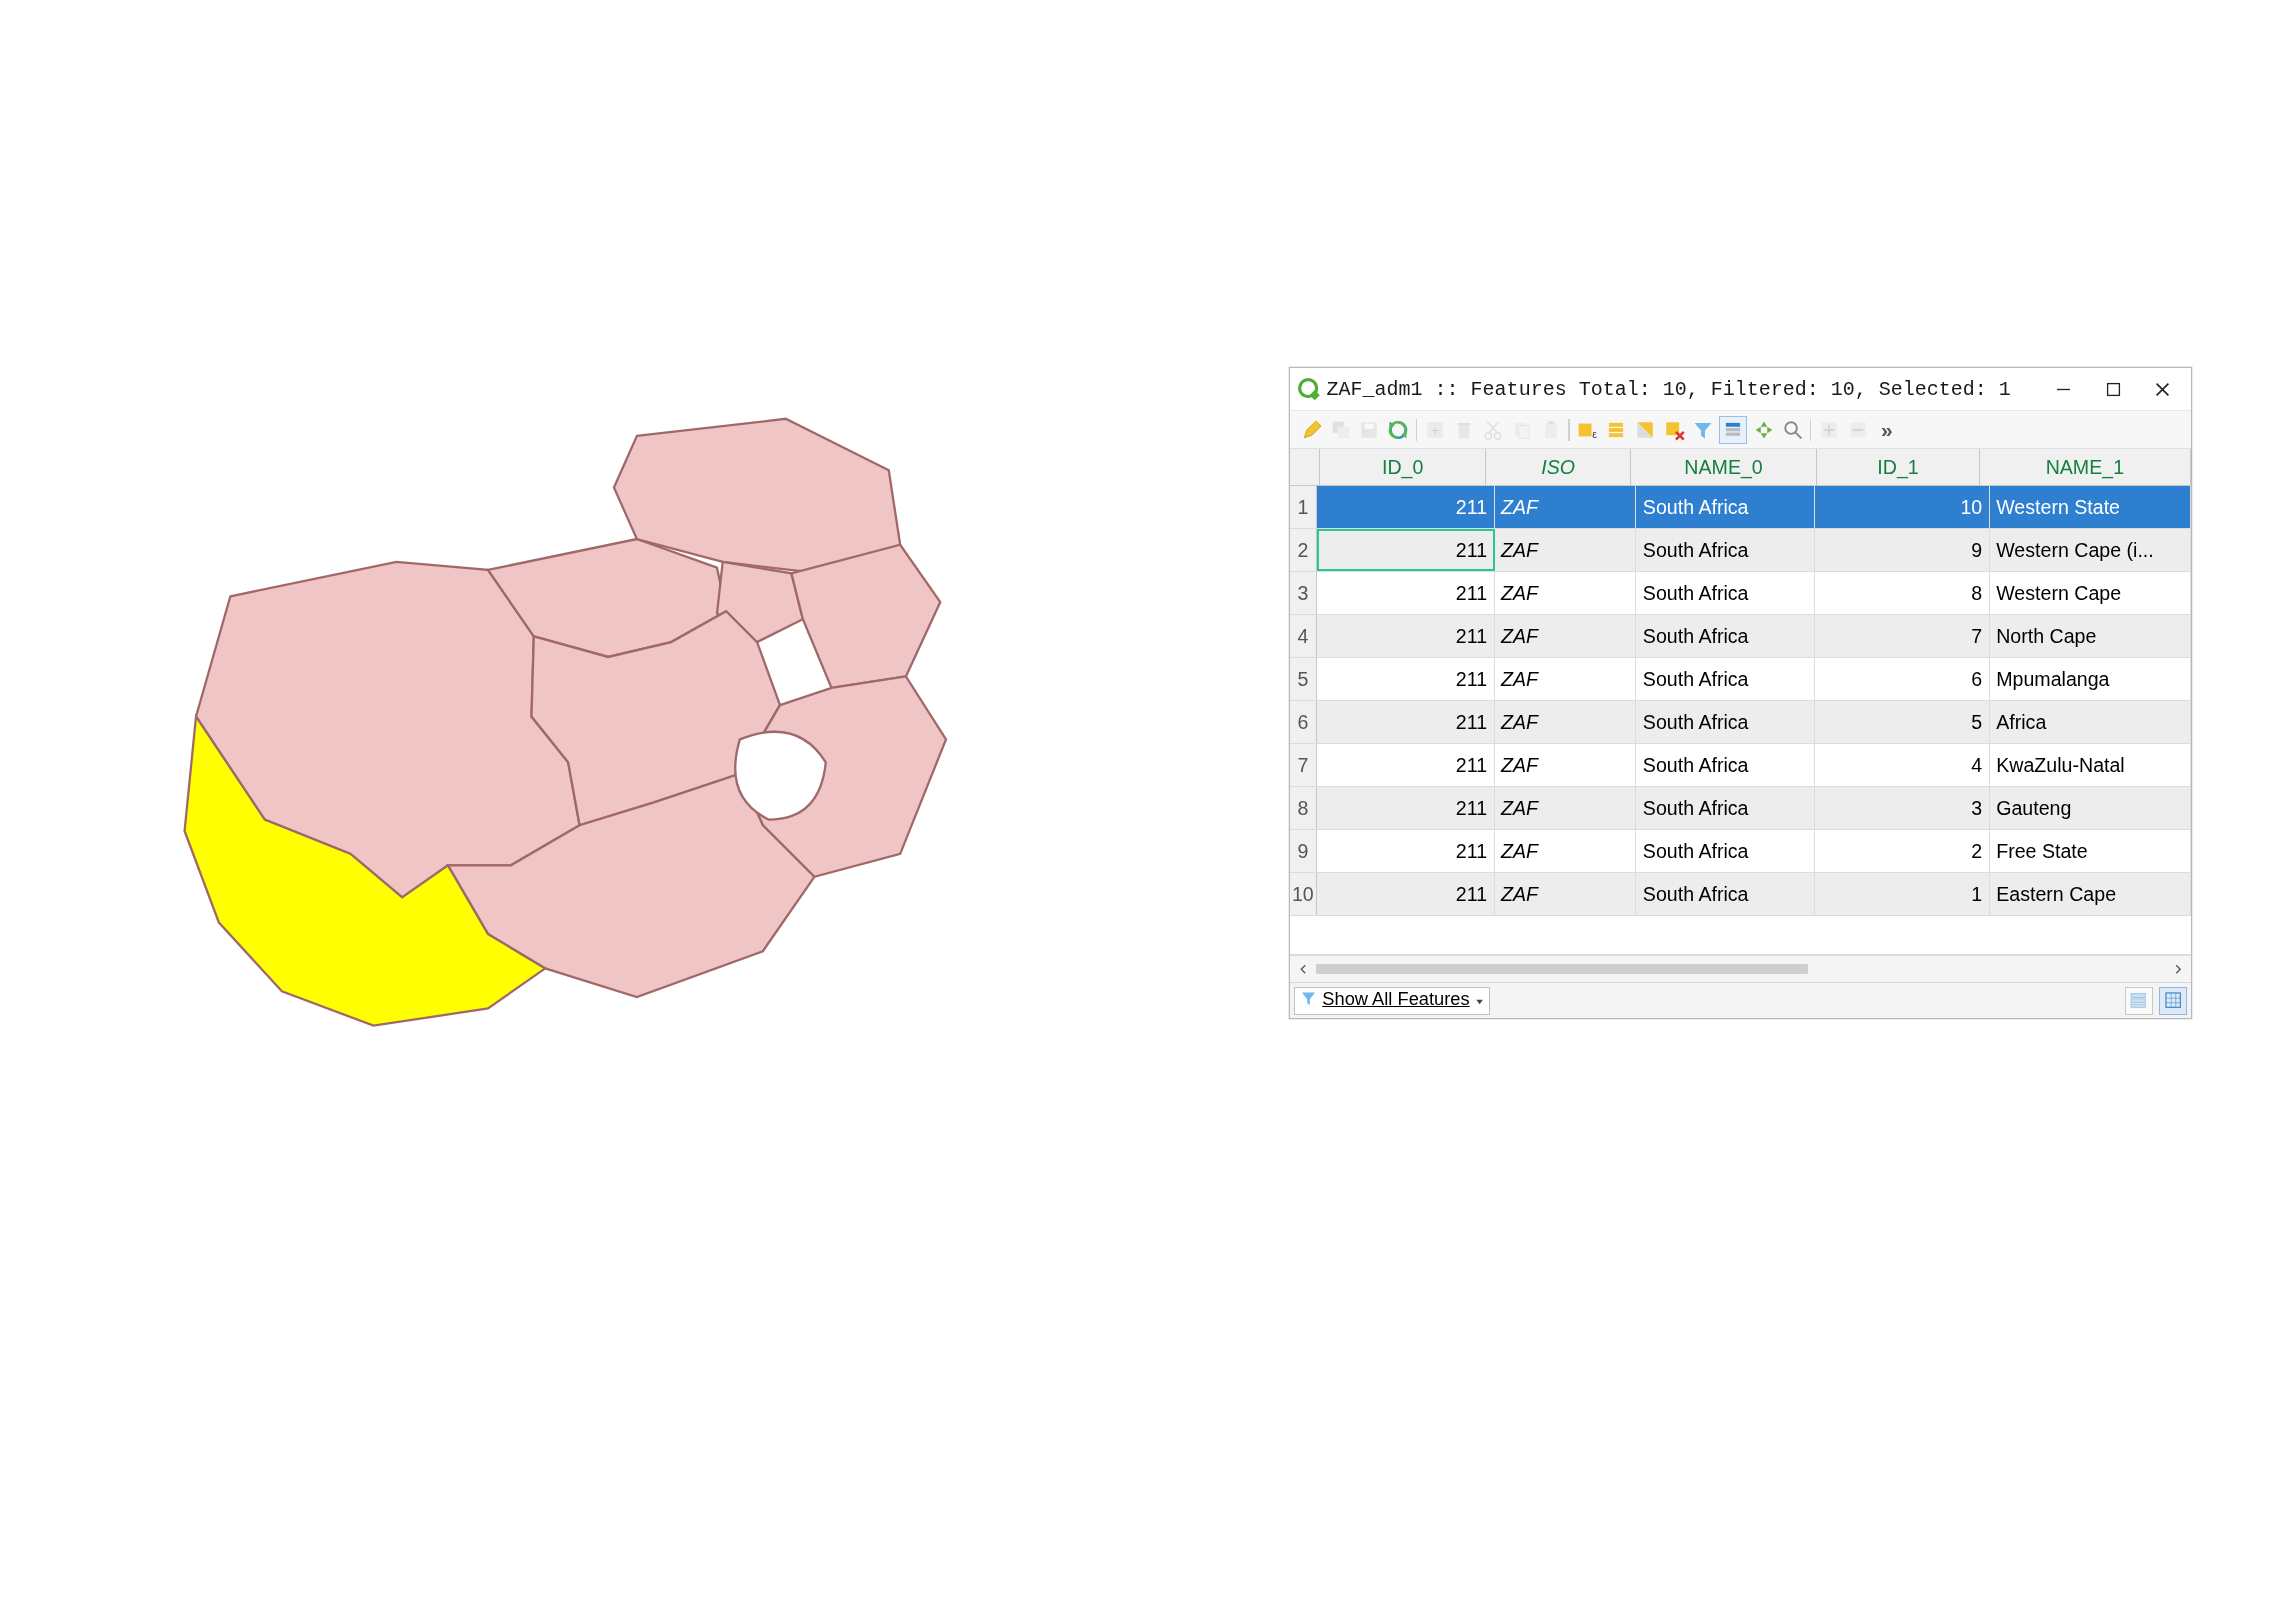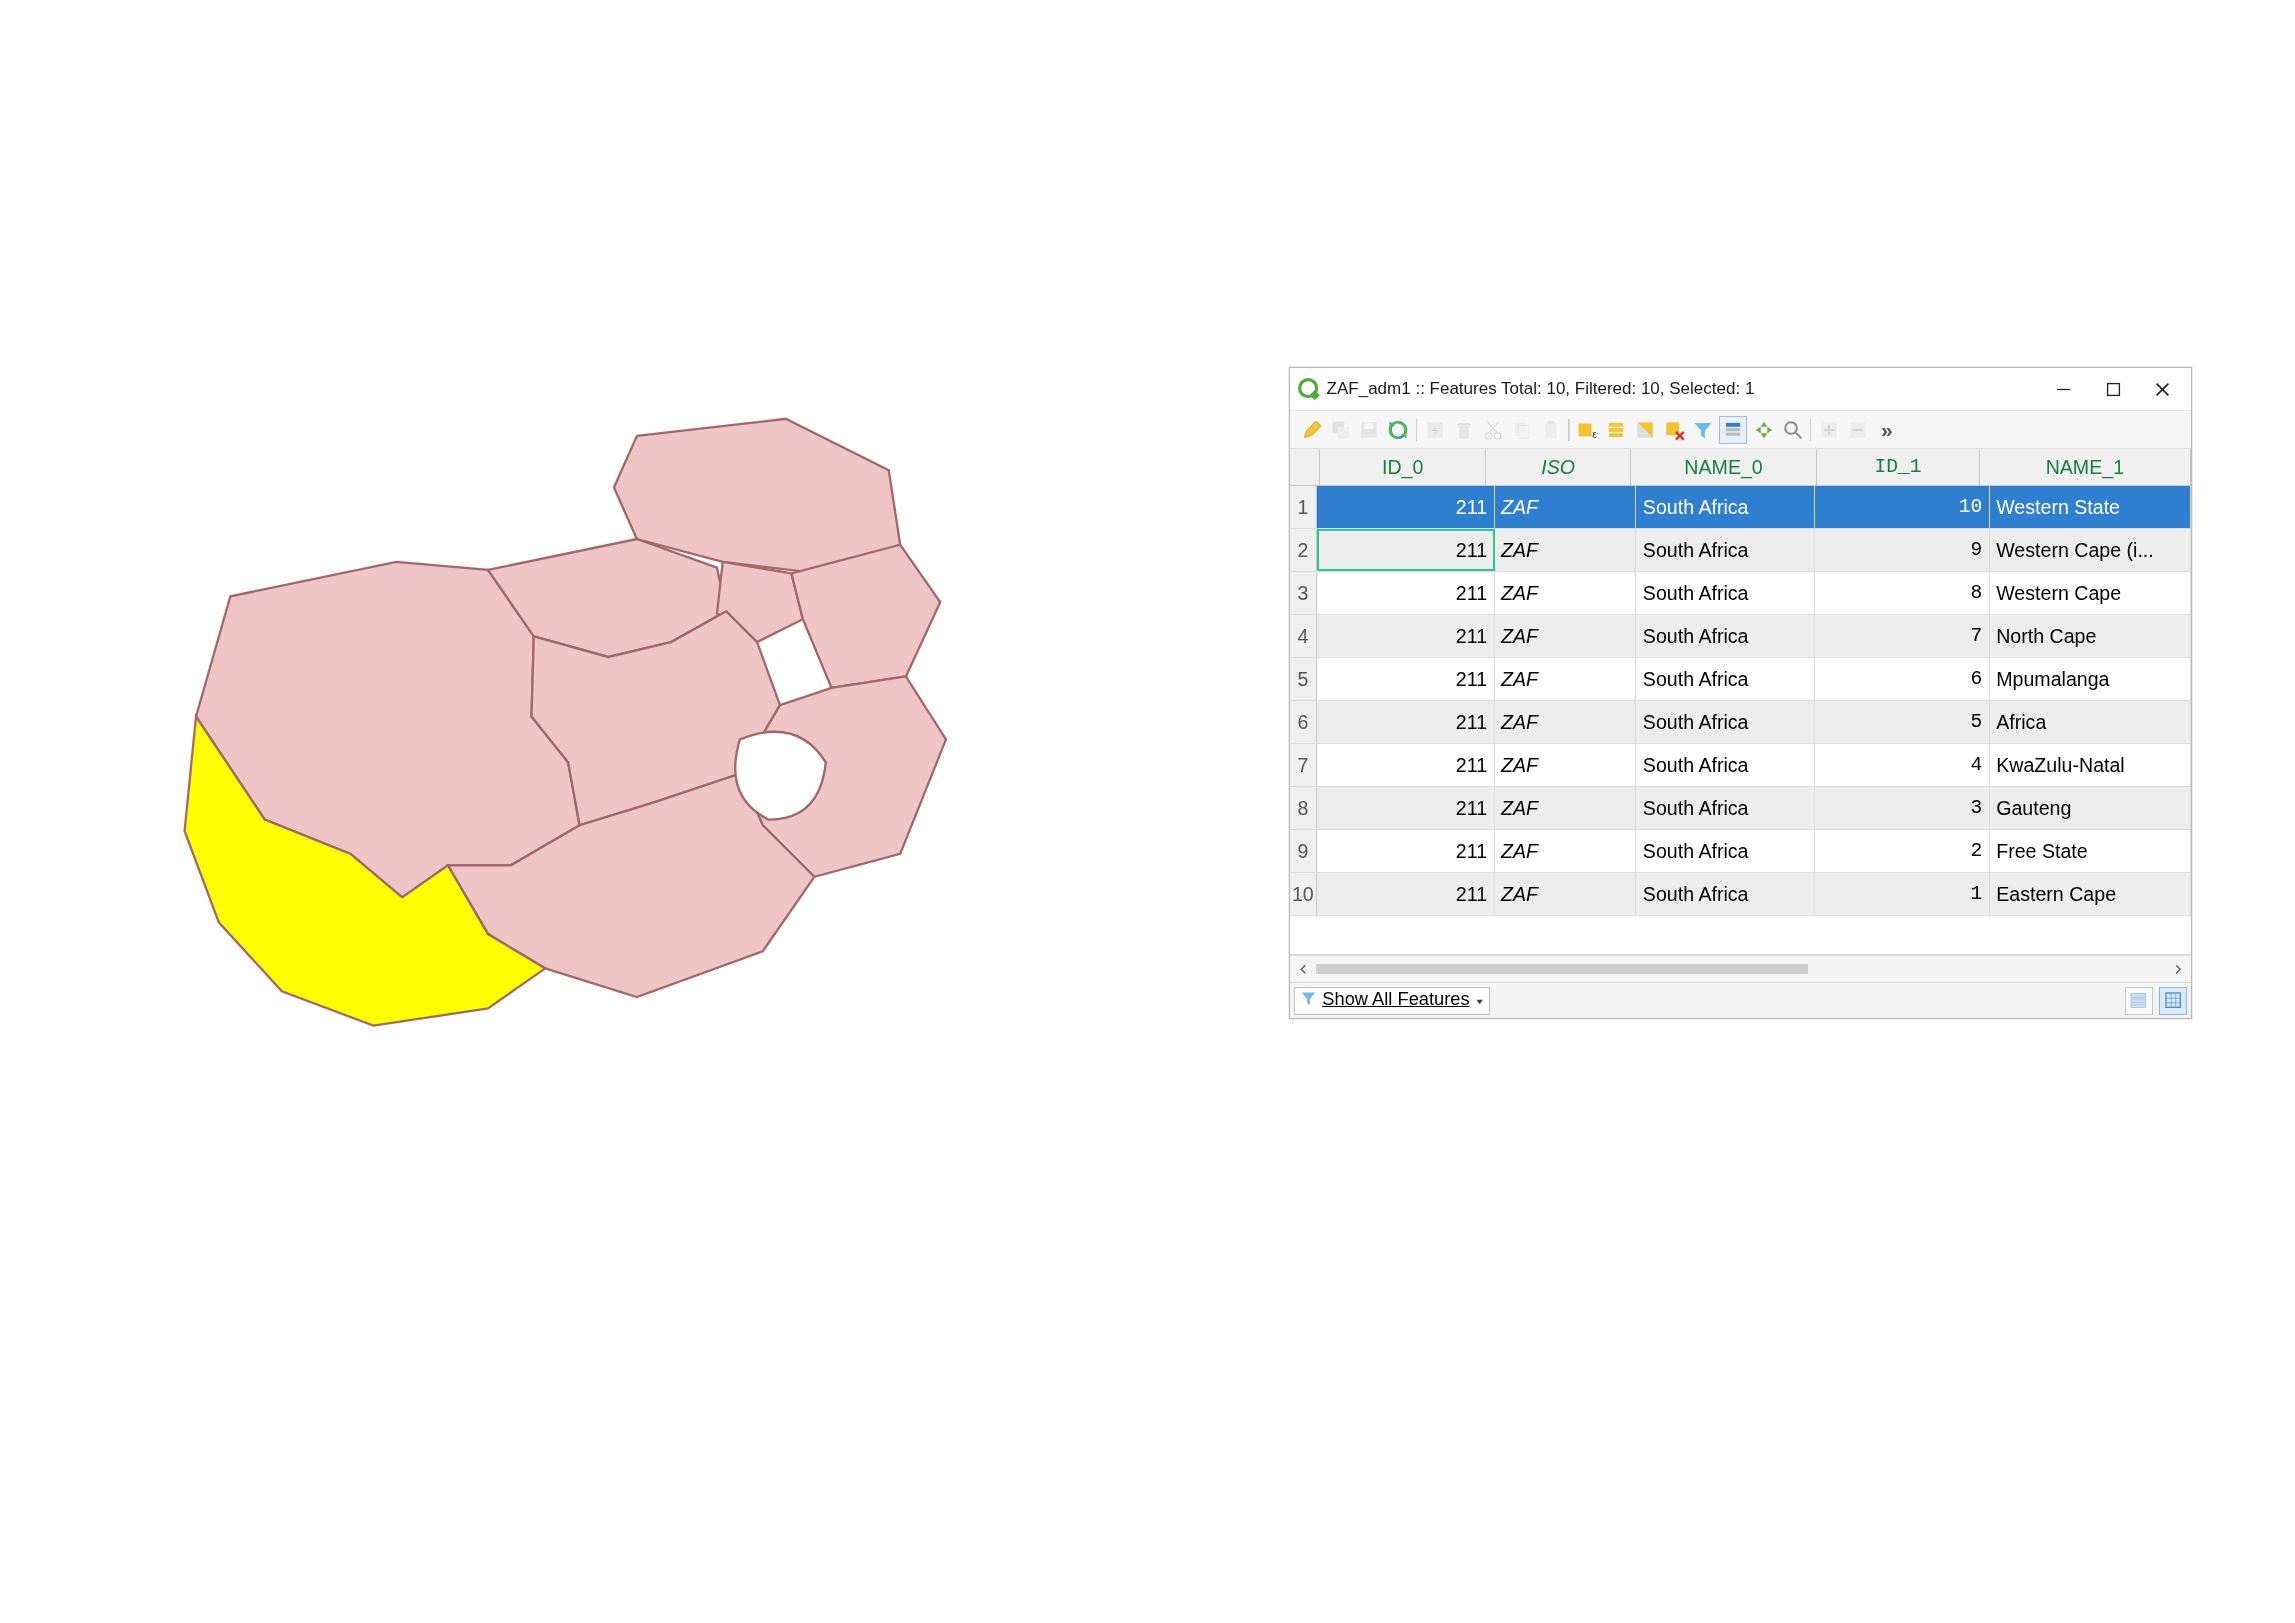--- a/index.html
+++ b/index.html
@@ -6,21 +6,21 @@
   .canvas{position:relative;width:2295px;height:1623px;}
 
   
   .map-wrap{position:absolute;left:131px;top:373px;width:943px;height:687px;}
   .map-wrap svg{width:100%;height:100%;}
 
   
   .win{position:absolute;left:1289px;top:367px;width:901px;border:1.3px solid #b8b8b8;background:#fff;box-shadow:0 0 0 0.7px #e4e4e4;}
   .titlebar{display:flex;align-items:center;height:42px;padding:0 2.6px 0 6.5px;}
   .q-logo{width:23.6px;height:23.6px;margin-right:6.5px;}
-  .title-text{flex:1;font-size:17px;color:#1a1a1a;white-space:nowrap;overflow:hidden;}
+  .title-text{flex:1;font-size:20px;color:#1a1a1a;white-space:nowrap;overflow:hidden;font-family:Liberation Mono, monospace;}
   .win-btns{display:flex;gap:18.3px;align-items:center;padding-right:10.5px;}
   .win-btn{width:31px;height:31px;display:flex;align-items:center;justify-content:center;}
   .win-btn svg{width:21px;height:21px;}
 
   .toolbar{display:flex;align-items:center;height:37px;padding:0 9.2px;background:#f7f7f7;border-top:0.7px solid #e8e8e8;border-bottom:0.7px solid #e0e0e0;gap:3.9px;}
   .tb{width:25px;height:25px;display:flex;align-items:center;justify-content:center;}
   .tb svg{width:22px;height:22px;}
   .tb-sep{width:1.3px;height:22px;background:#d0d0d0;margin:0 1.3px;}
   .tb-boxed{border:0.7px solid #9bbfe3;background:#e8f1fb;width:26px;height:26px;}
   .tb-more{font-weight:bold;color:#555;width:25px;text-align:center;}
@@ -35,21 +35,21 @@
   .row.sel .c:first-of-type{border-left:none;}
   .rnum{width:29px;background:#f0f0f0;border-right:0.7px solid #c7c7c7;display:flex;align-items:center;justify-content:center;font-size:19.6px;color:#555;}
   .c{border-right:0.7px solid #dcdcdc;display:flex;align-items:center;padding:0 6.5px;font-size:19.6px;overflow:hidden;white-space:nowrap;}
   .num{justify-content:flex-end;padding-left:23px;}
   .row.focus .c.id0{outline:2px solid #28c98f;outline-offset:-2px;}
 
   .w-rnum{width:29px;}
   .w-id0{width:166px;}
   .w-iso{width:144px;font-style:italic;}
   .w-name0{width:186px;}
-  .w-id1{width:162px;font-family:Liberation Mono, monospace;}
+  .w-id1{width:162px;}
   .w-name1{width:211px;}
 
   .blank-row{height:38px;background:#fff;border-bottom:0.7px solid #dcdcdc;}
 
   .hscroll{display:flex;align-items:center;height:26px;background:#f5f5f5;border-top:0.7px solid #dcdcdc;}
   .hscroll .arrow{width:26px;display:flex;align-items:center;justify-content:center;color:#555;}
   .hscroll .track{flex:1;position:relative;height:10.5px;}
   .hscroll .thumb{position:absolute;left:0;top:0;height:10.5px;background:#cfcfcf;border-radius:1.3px;}
 
   .statusbar{display:flex;align-items:center;height:35px;background:#f4f4f4;border-top:0.7px solid #d7d7d7;padding:0 3.9px;}

